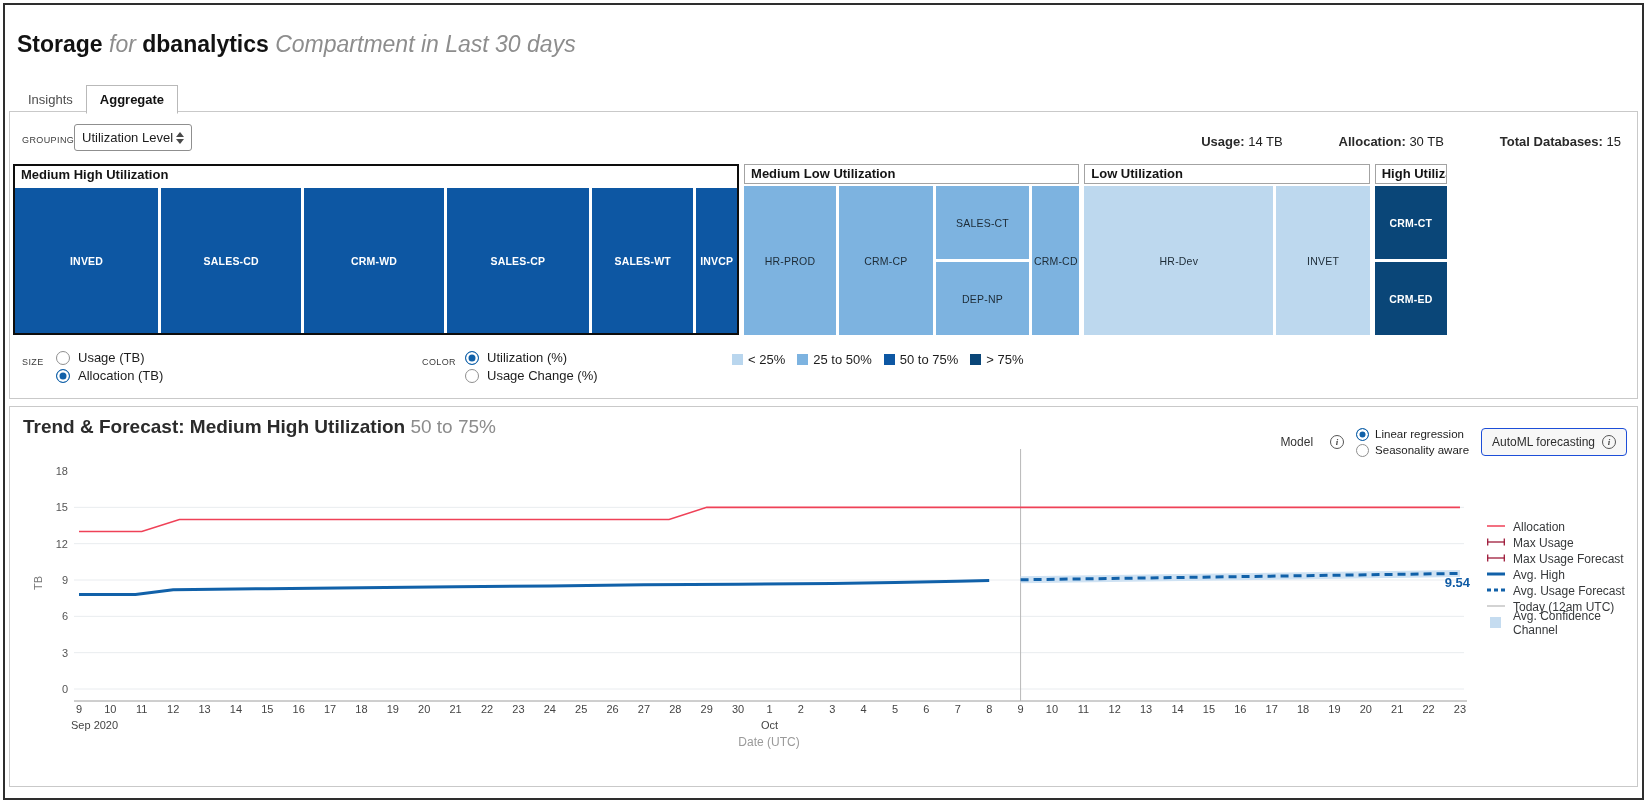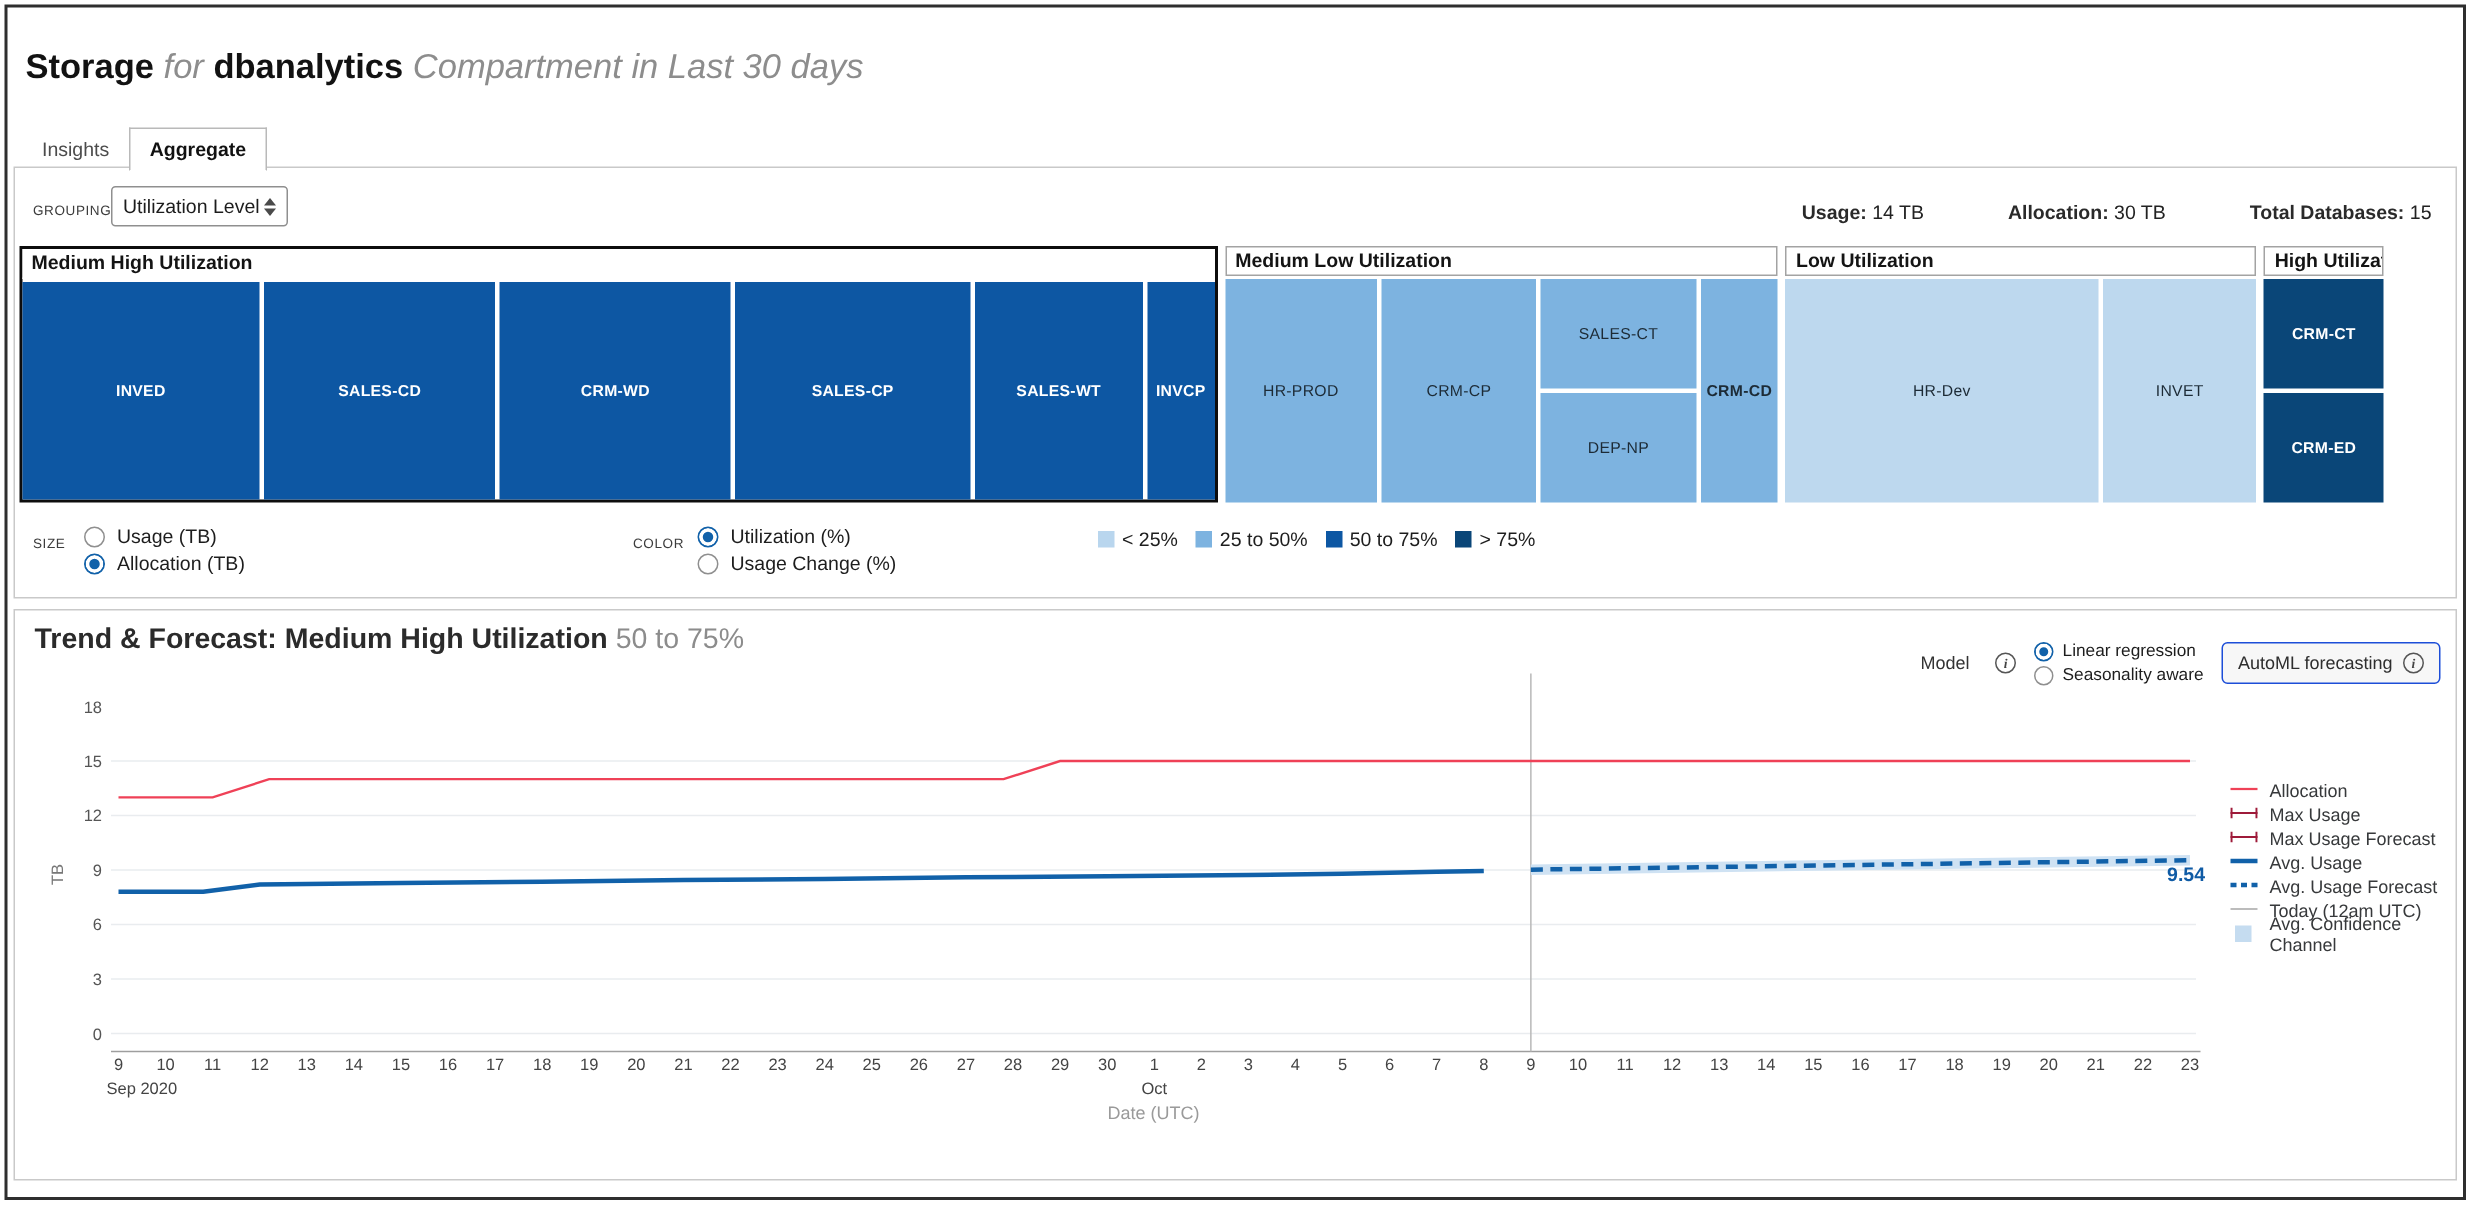--- a/index.html
+++ b/index.html
@@ -24,21 +24,21 @@
   
   .glabel{position:absolute;left:12px;top:23px;font-size:9px;color:#3c3c3c;letter-spacing:.4px;}
   .select{position:absolute;left:64px;top:12px;width:118px;height:27px;border:1px solid #8f8f8f;border-radius:3px;display:flex;align-items:center;padding:0 7px;font-size:13px;box-sizing:border-box;background:#fff;cursor:default;}
   .select .chev{margin-left:auto;display:flex;flex-direction:column;align-items:center;gap:2px;}
   .tri-up{width:0;height:0;border-left:4px solid transparent;border-right:4px solid transparent;border-bottom:5px solid #4a4a4a;}
   .tri-down{width:0;height:0;border-left:4px solid transparent;border-right:4px solid transparent;border-top:5px solid #4a4a4a;}
   .stats{position:absolute;right:16px;top:22px;display:flex;gap:56px;font-size:13px;color:#222;}
   .stats b{font-weight:700;color:#2a2a2a;}
 
   
-  .tm{position:absolute;left:3px;top:52px;width:1576px;height:171px;display:flex;gap:5px;}
+  .tm{position:absolute;left:3px;top:52px;width:1434px;height:171px;display:flex;gap:5px;}
   .tm-g{display:flex;flex-direction:column;min-width:0;box-sizing:border-box;}
   .tm-g.sel{border:2px solid #0d0d0d;}
   .tm-h{height:20px;line-height:18px;border:1px solid #a3a3a3;background:#fff;font-size:13px;font-weight:700;color:#141414;padding:0 6px;white-space:nowrap;overflow:hidden;box-sizing:border-box;}
   .tm-g.sel .tm-h{border:none;border-bottom:1px solid #fff;}
   .tm-cells{flex:1;display:flex;gap:3px;margin-top:2px;min-height:0;}
   .tm-cells.col{flex-direction:column;}
   .tm-cell{display:flex;align-items:center;justify-content:center;font-size:10.5px;letter-spacing:.2px;min-width:0;overflow:hidden;white-space:nowrap;}
   .tm-stack{display:flex;flex-direction:column;gap:3px;min-width:0;}
   .tm-stack .tm-cell{flex:1;}
 
@@ -116,21 +116,21 @@
         </div>
         <div class="tm-g" style="flex:357">
     <div class="tm-h">Medium Low Utilization</div>
     <div class="tm-cells">
             <div class="tm-cell" style="flex:100;background:#7db3e0;color:#1d2b36;font-weight:400">HR-PROD</div>
             <div class="tm-cell" style="flex:102;background:#7db3e0;color:#1d2b36;font-weight:400">CRM-CP</div>
             <div class="tm-stack" style="flex:102">
               <div class="tm-cell" style="flex:1;background:#7db3e0;color:#1d2b36;font-weight:400">SALES-CT</div>
               <div class="tm-cell" style="flex:1;background:#7db3e0;color:#1d2b36;font-weight:400">DEP-NP</div>
             </div>
-            <div class="tm-cell" style="flex:51;background:#7db3e0;color:#1d2b36;font-weight:700">CRM-CD</div>
+            <div class="tm-cell" style="flex:51;background:#7db3e0;color:#1d2b36;font-weight:400">CRM-CD</div>
           </div>
         </div>
         <div class="tm-g" style="flex:304">
     <div class="tm-h">Low Utilization</div>
     <div class="tm-cells">
             <div class="tm-cell" style="flex:203;background:#bdd8ee;color:#1d2b36;font-weight:400">HR-Dev</div>
             <div class="tm-cell" style="flex:100;background:#bdd8ee;color:#1d2b36;font-weight:400">INVET</div>
           </div>
         </div>
         <div class="tm-g" style="flex:77">
@@ -293,21 +293,21 @@
               <line x1="1" y1="6" x2="19" y2="6" stroke="#9e1b3a" stroke-width="1.3"></line>
               <line x1="1.7" y1="2.5" x2="1.7" y2="9.5" stroke="#9e1b3a" stroke-width="1.3"></line>
               <line x1="18.3" y1="2.5" x2="18.3" y2="9.5" stroke="#9e1b3a" stroke-width="1.3"></line>
             </svg></span>
     <span>Max Usage Forecast</span>
         </div>
         <div class="cleg-item">
     <span><svg width="20" height="12">
               <line x1="1" y1="6" x2="19" y2="6" stroke="#1161a9" stroke-width="3"></line>
             </svg></span>
-    <span>Avg. Usage</span>
+    <span>Avg. High</span>
         </div>
         <div class="cleg-item">
     <span><svg width="20" height="12">
               <line x1="1" y1="6" x2="19" y2="6" stroke="#1161a9" stroke-width="3" stroke-dasharray="4 3"></line>
             </svg></span>
     <span>Avg. Usage Forecast</span>
         </div>
         <div class="cleg-item gap">
     <span><svg width="20" height="12">
               <line x1="1" y1="6" x2="19" y2="6" stroke="#b5b5b5" stroke-width="1.2"></line>

